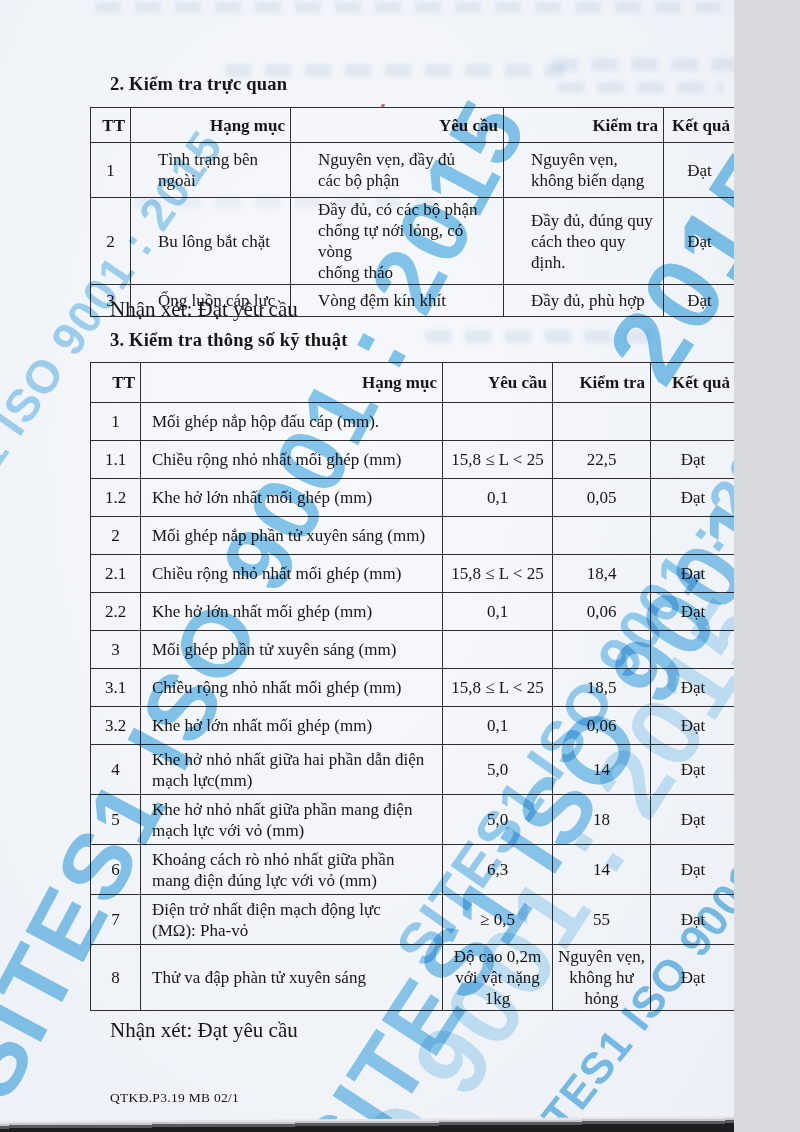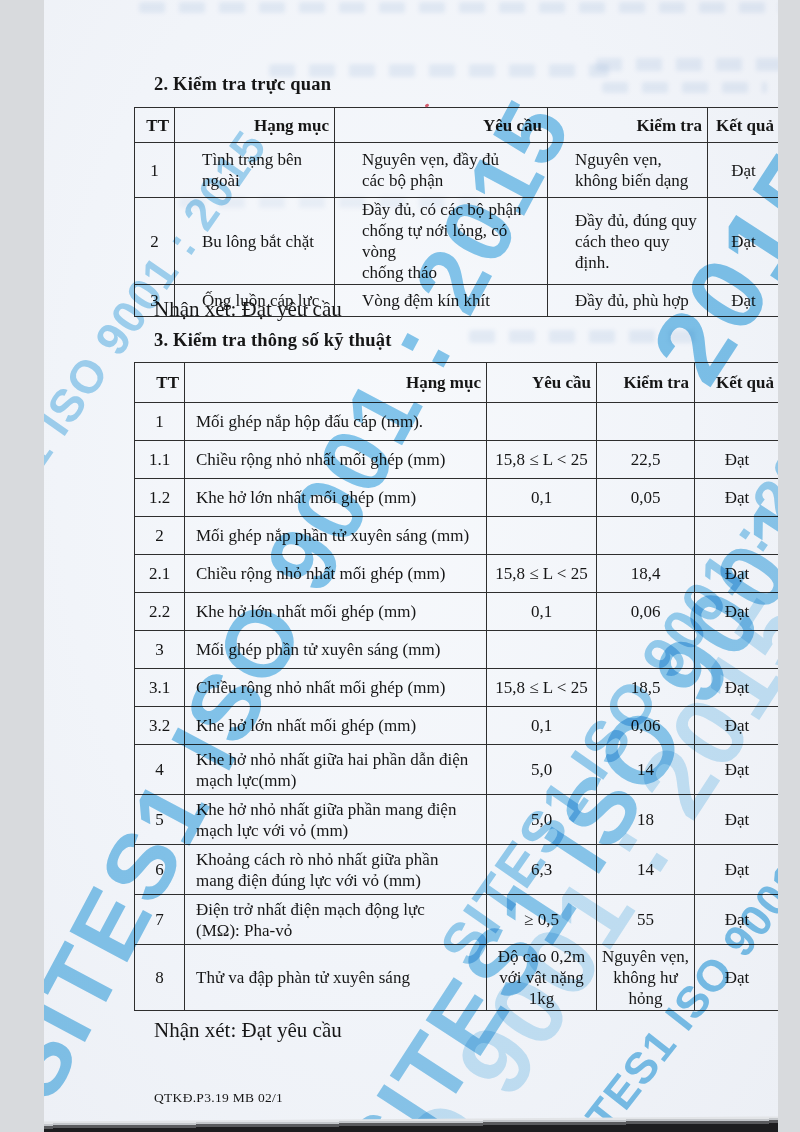--- a/index.html
+++ b/index.html
@@ -1,19 +1,19 @@
 <!DOCTYPE html>
 <html><head>
 <meta charset="utf-8">
 <style>
   html,body{margin:0;padding:0;background:#d8dadd;}
   .page{
     position:relative;width:734px;height:1132px;overflow:hidden;
     background:radial-gradient(ellipse at 45% 40%, #f7f9fc 0%, #f1f4f9 55%, #eceff5 100%);
-    font-family:"Liberation Serif","DejaVu Serif",serif;color:#161616;margin-left:44px;
+    font-family:"Liberation Serif","DejaVu Serif",serif;color:#161616;
   }
   
   .sec-title{position:absolute;font-weight:bold;font-size:18.5px;letter-spacing:.2px;}
   .note{position:absolute;font-size:21px;}
   .footer-code{position:absolute;font-size:13.5px;letter-spacing:.3px;}
   
   table{position:absolute;border-collapse:collapse;table-layout:fixed;z-index:2;}
   td,th{border:1.6px solid #2e2e2e;font-size:17px;line-height:21px;
         vertical-align:middle;padding:1px 5px;white-space:pre-line;overflow:hidden;}
   th{font-weight:bold;text-align:right;}

